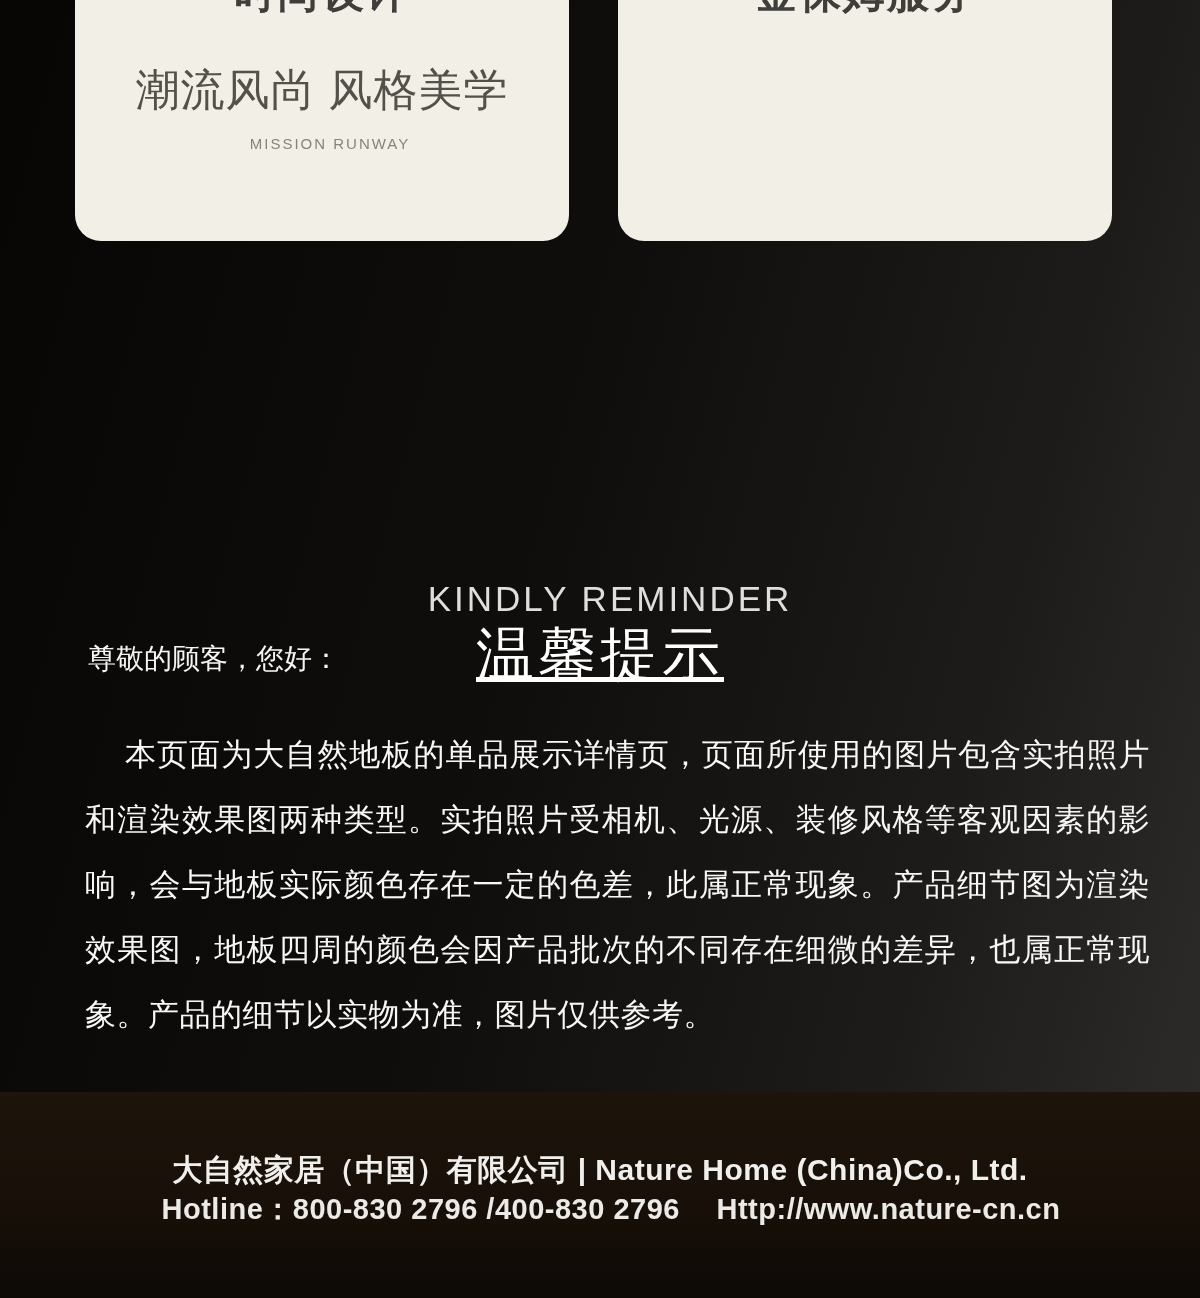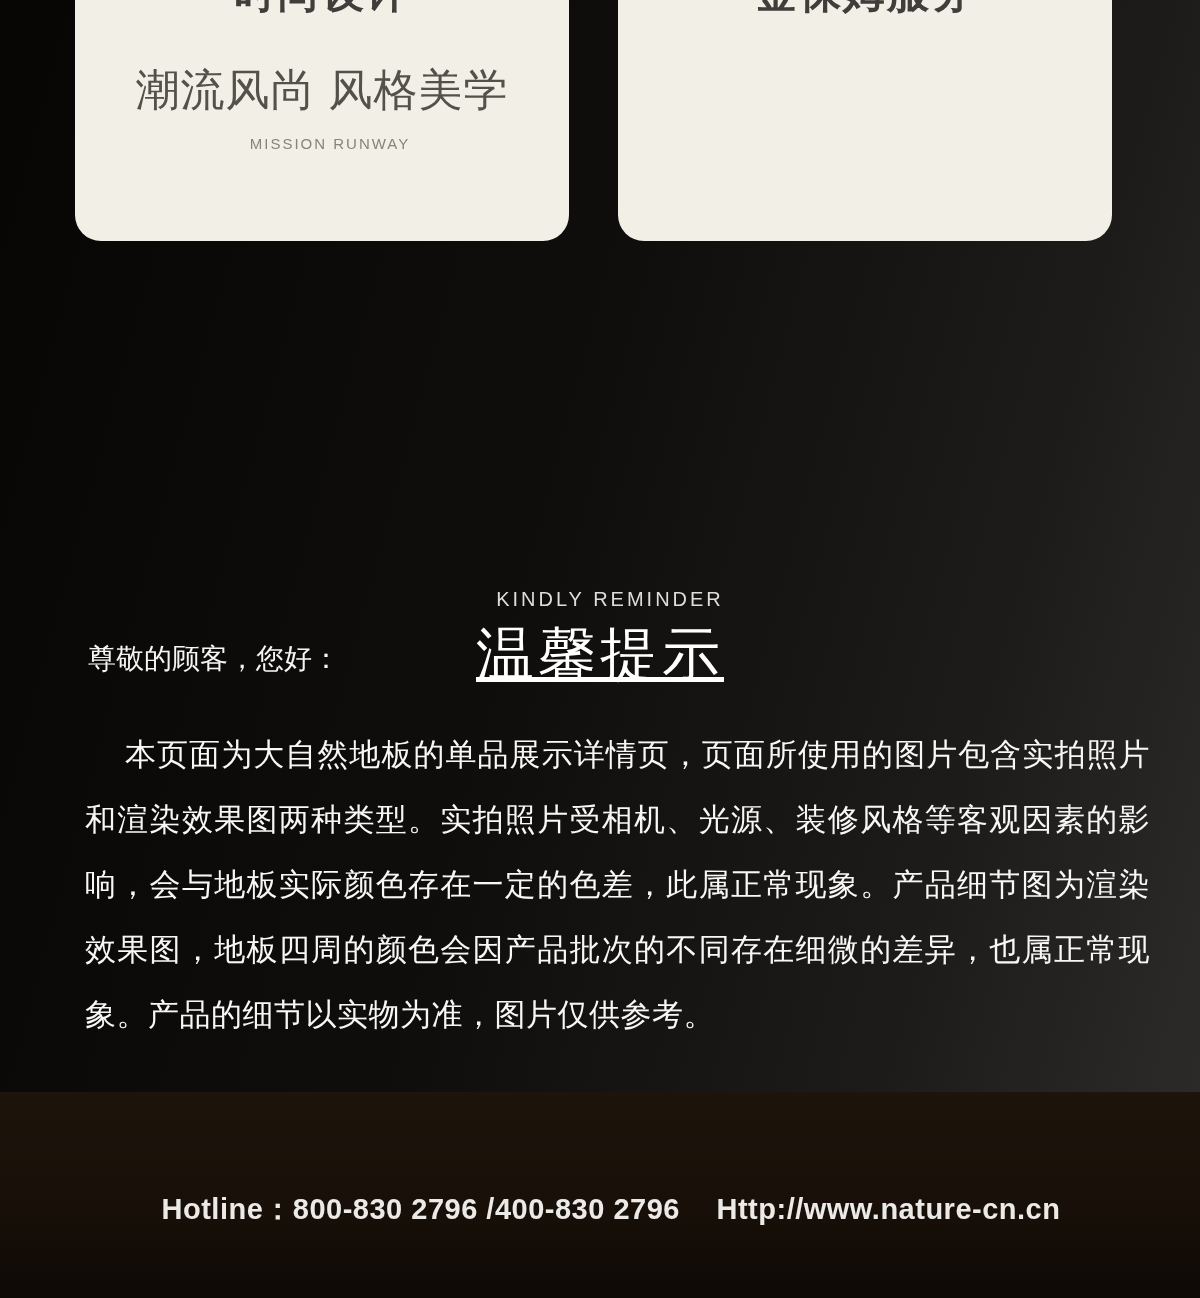--- a/index.html
+++ b/index.html
@@ -30,21 +30,21 @@
   }
   .card-caption{
     position:absolute;top:176px;left:16px;right:0;
     text-align:center;font-size:15px;line-height:16px;font-weight:400;
     color:#87847c;letter-spacing:2px;
   }
 
   
   .reminder-heading-en{
     position:absolute;top:583px;left:0;right:0;
-    text-align:center;font-size:20px;line-height:32px;font-weight:300;
+    text-align:center;font-size:35px;line-height:32px;font-weight:300;
     color:#dedede;letter-spacing:3px;padding-left:20px;
   }
   .reminder-heading-zh{
     position:absolute;top:622px;left:0;right:0;
     text-align:center;font-size:58px;line-height:64px;font-weight:300;
     color:#ffffff;letter-spacing:4px;text-decoration:underline;
   }
   .salutation{
     position:absolute;top:644px;left:88px;
     font-size:28px;line-height:30px;font-weight:400;color:#f5f5f5;
@@ -89,19 +89,20 @@
   </section>
 
   <section>
     <div class="reminder-heading-en">KINDLY REMINDER</div>
     <div class="reminder-heading-zh">温馨提示</div>
     <div class="salutation">尊敬的顾客，您好：</div>
     <p class="reminder-body">本页面为大自然地板的单品展示详情页，页面所使用的图片包含实拍照片和渲染效果图两种类型。实拍照片受相机、光源、装修风格等客观因素的影响，会与地板实际颜色存在一定的色差，此属正常现象。产品细节图为渲染效果图，地板四周的颜色会因产品批次的不同存在细微的差异，也属正常现象。产品的细节以实物为准，图片仅供参考。</p>
   </section>
 
   <footer class="footer">
+    <div class="company-line">大自然家居（中国）有限公司 | Nature Home (China)Co., Ltd.</div>
     <div class="contact-line">
       <span class="hotline">Hotline：800-830 2796 /400-830 2796</span>
       <span class="website">Http://www.nature-cn.cn</span>
     </div>
   </footer>
 
 </div>
 
 </body></html>

